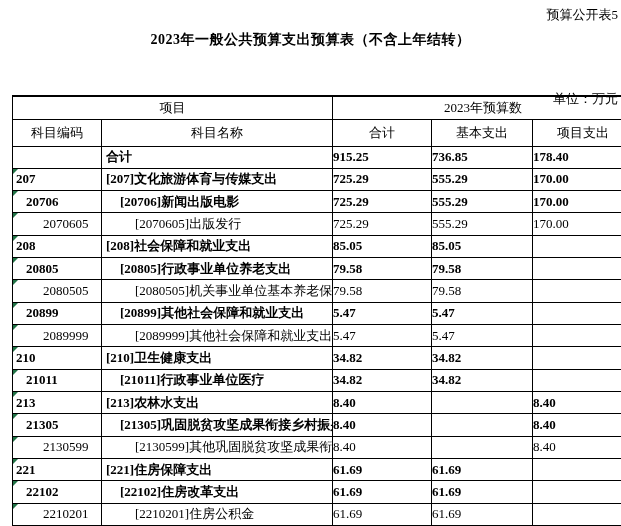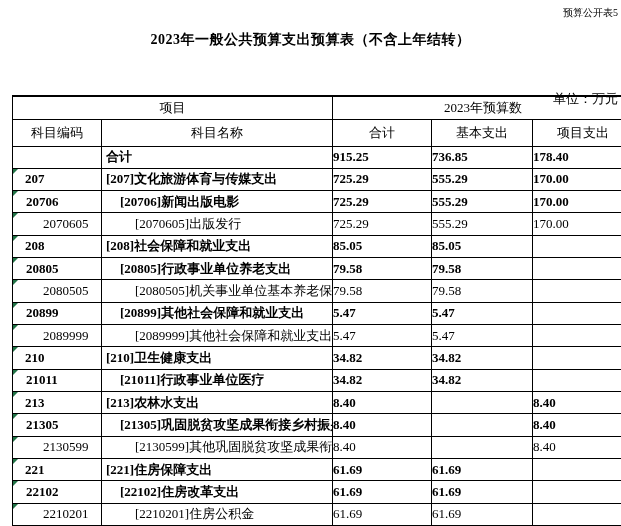--- a/index.html
+++ b/index.html
@@ -6,21 +6,21 @@
   html, body { background: #ffffff; }
   body {
     width: 621px; height: 526px;
     position: relative;
     overflow: hidden;
     font-family: "Liberation Serif", "DejaVu Serif", serif;
     color: #000;
   }
   .form-number {
     position: absolute; top: 6px; right: 3px;
-    font-size: 10px; white-space: nowrap; text-align: center;
+    font-size: 13px; white-space: nowrap; text-align: center;
   }
   .page-title {
     position: absolute; top: 31px; left: 0; width: 100%;
     text-align: center;
     font-size: 14px; font-weight: bold;
     white-space: nowrap; letter-spacing: 0.5px;
   }
   .unit-label {
     position: absolute; top: 90px; right: 3px;
     font-size: 13px; white-space: nowrap;
@@ -42,21 +42,21 @@
     vertical-align: middle;
   }
   .budget thead tr.hdr-groups { height: 23px; }
   .budget thead tr.hdr-cols   { height: 27px; }
   .budget tbody tr { height: 21px; }
   .budget th { text-align: center; }
   td.code { text-align: left; position: relative; }
   td.name { text-align: left; }
   td.num  { }
   tr.bold td { font-weight: bold; }
-  tr.lv1 td.code { padding-left: 12px; }
+  tr.lv1 td.code { padding-left: 3px; }
   tr.lv2 td.code { padding-left: 13px; }
   tr.lv3 td.code { padding-left: 30px; }
   tr.lv1 td.name { padding-left: 4px; }
   tr.lv2 td.name { padding-left: 18px; margin-top: 22px; }
   tr.lv3 td.name { padding-left: 33px; }
   .tri {
     position: absolute; top: 0; left: 0;
     width: 0; height: 0;
     border-top: 5px solid var(--marker-color, #217346);
     border-right: 5px solid transparent;

